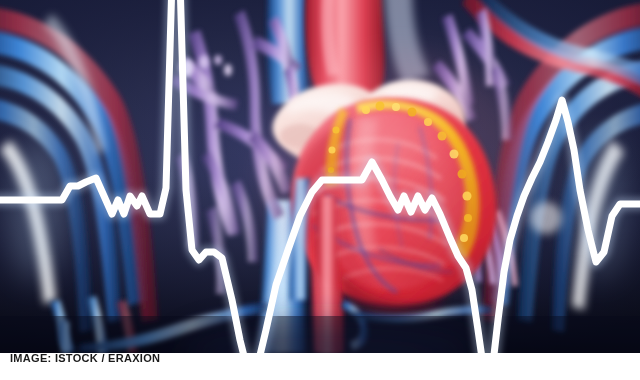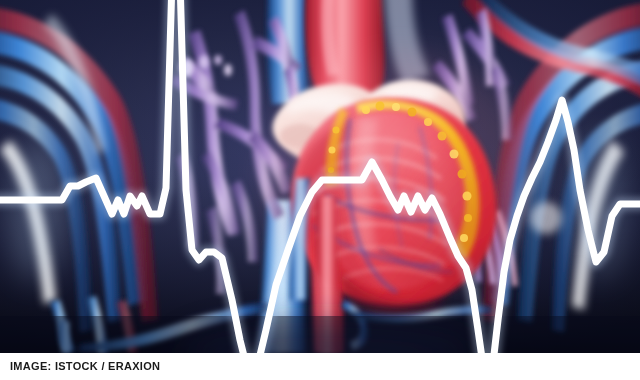--- a/index.html
+++ b/index.html
@@ -33,21 +33,20 @@
     height: 353px;
   }
   .caption-bar {
     position: absolute;
     left: 0;
     top: 353px;
     width: 588px;
     height: 27px;
     background: #ffffff;
     display: flex;
-    align-items: center;
   }
   .caption-text {
     padding-left: 10px;
     font-family: "Liberation Sans", sans-serif;
     font-size: 11px;
     font-weight: bold;
     letter-spacing: 0.3px;
     color: #1a1a1a;
     white-space: nowrap;
     line-height: 1;

